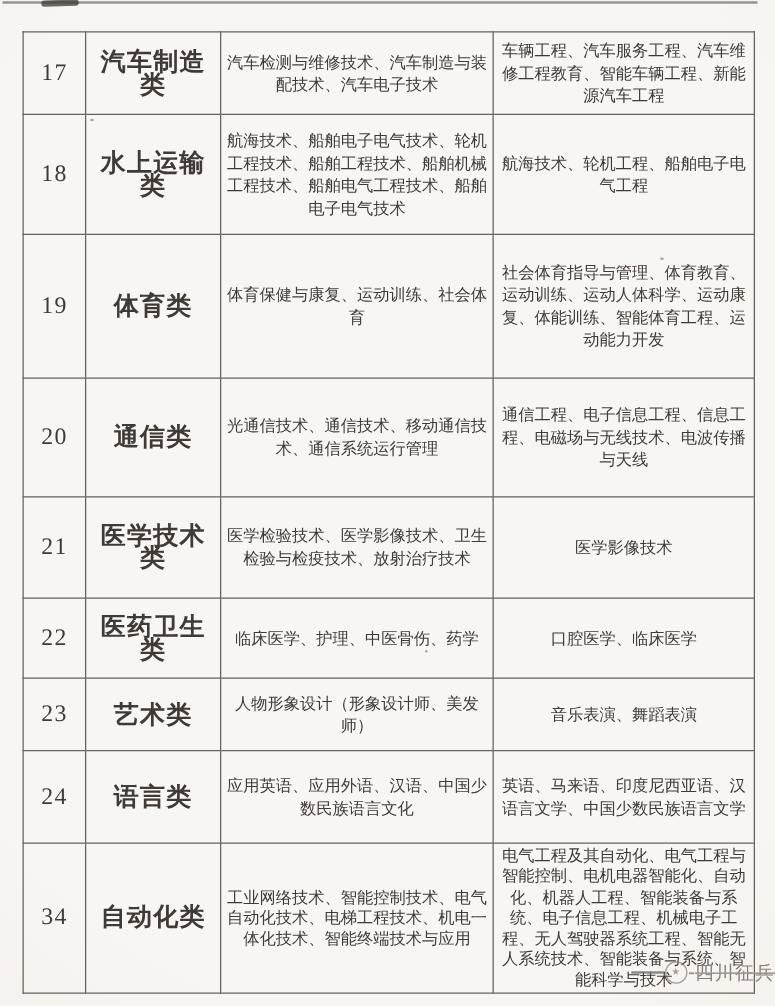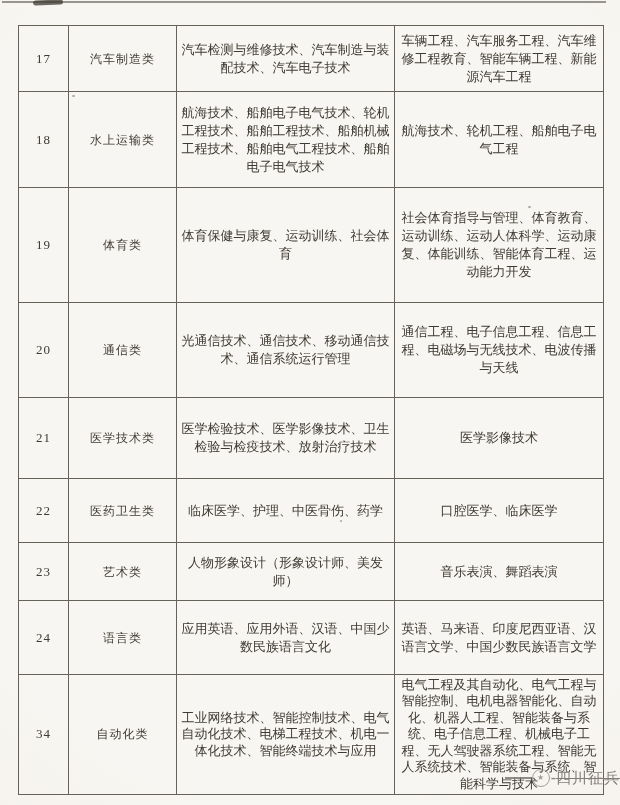--- a/index.html
+++ b/index.html
@@ -35,22 +35,22 @@
   .majors-table td {
     border: 1px solid #66625a;
     text-align: center;
     vertical-align: middle;
     padding: 1px 3px;
     font-size: 13px;
     line-height: 18px;
     overflow: hidden;
     word-break: break-all;
   }
-  .majors-table td.num { font-size: 13px; letter-spacing: 1px; }
-  .majors-table td.cat { font-size: 12px; letter-spacing: 1px; }
+  .majors-table td.num { font-size: 19px; letter-spacing: 1px; }
+  .majors-table td.cat { font-size: 20px; letter-spacing: 1px; font-weight: bold; }
   .majors-table tr.tight td { line-height: 16.5px; margin-top: 24px; }
 
   .watermark {
     position: absolute;
     right: 0px; top: 765px;
     height: 26px;
     display: flex;
     align-items: center;
     color: #767168;
     white-space: nowrap;

